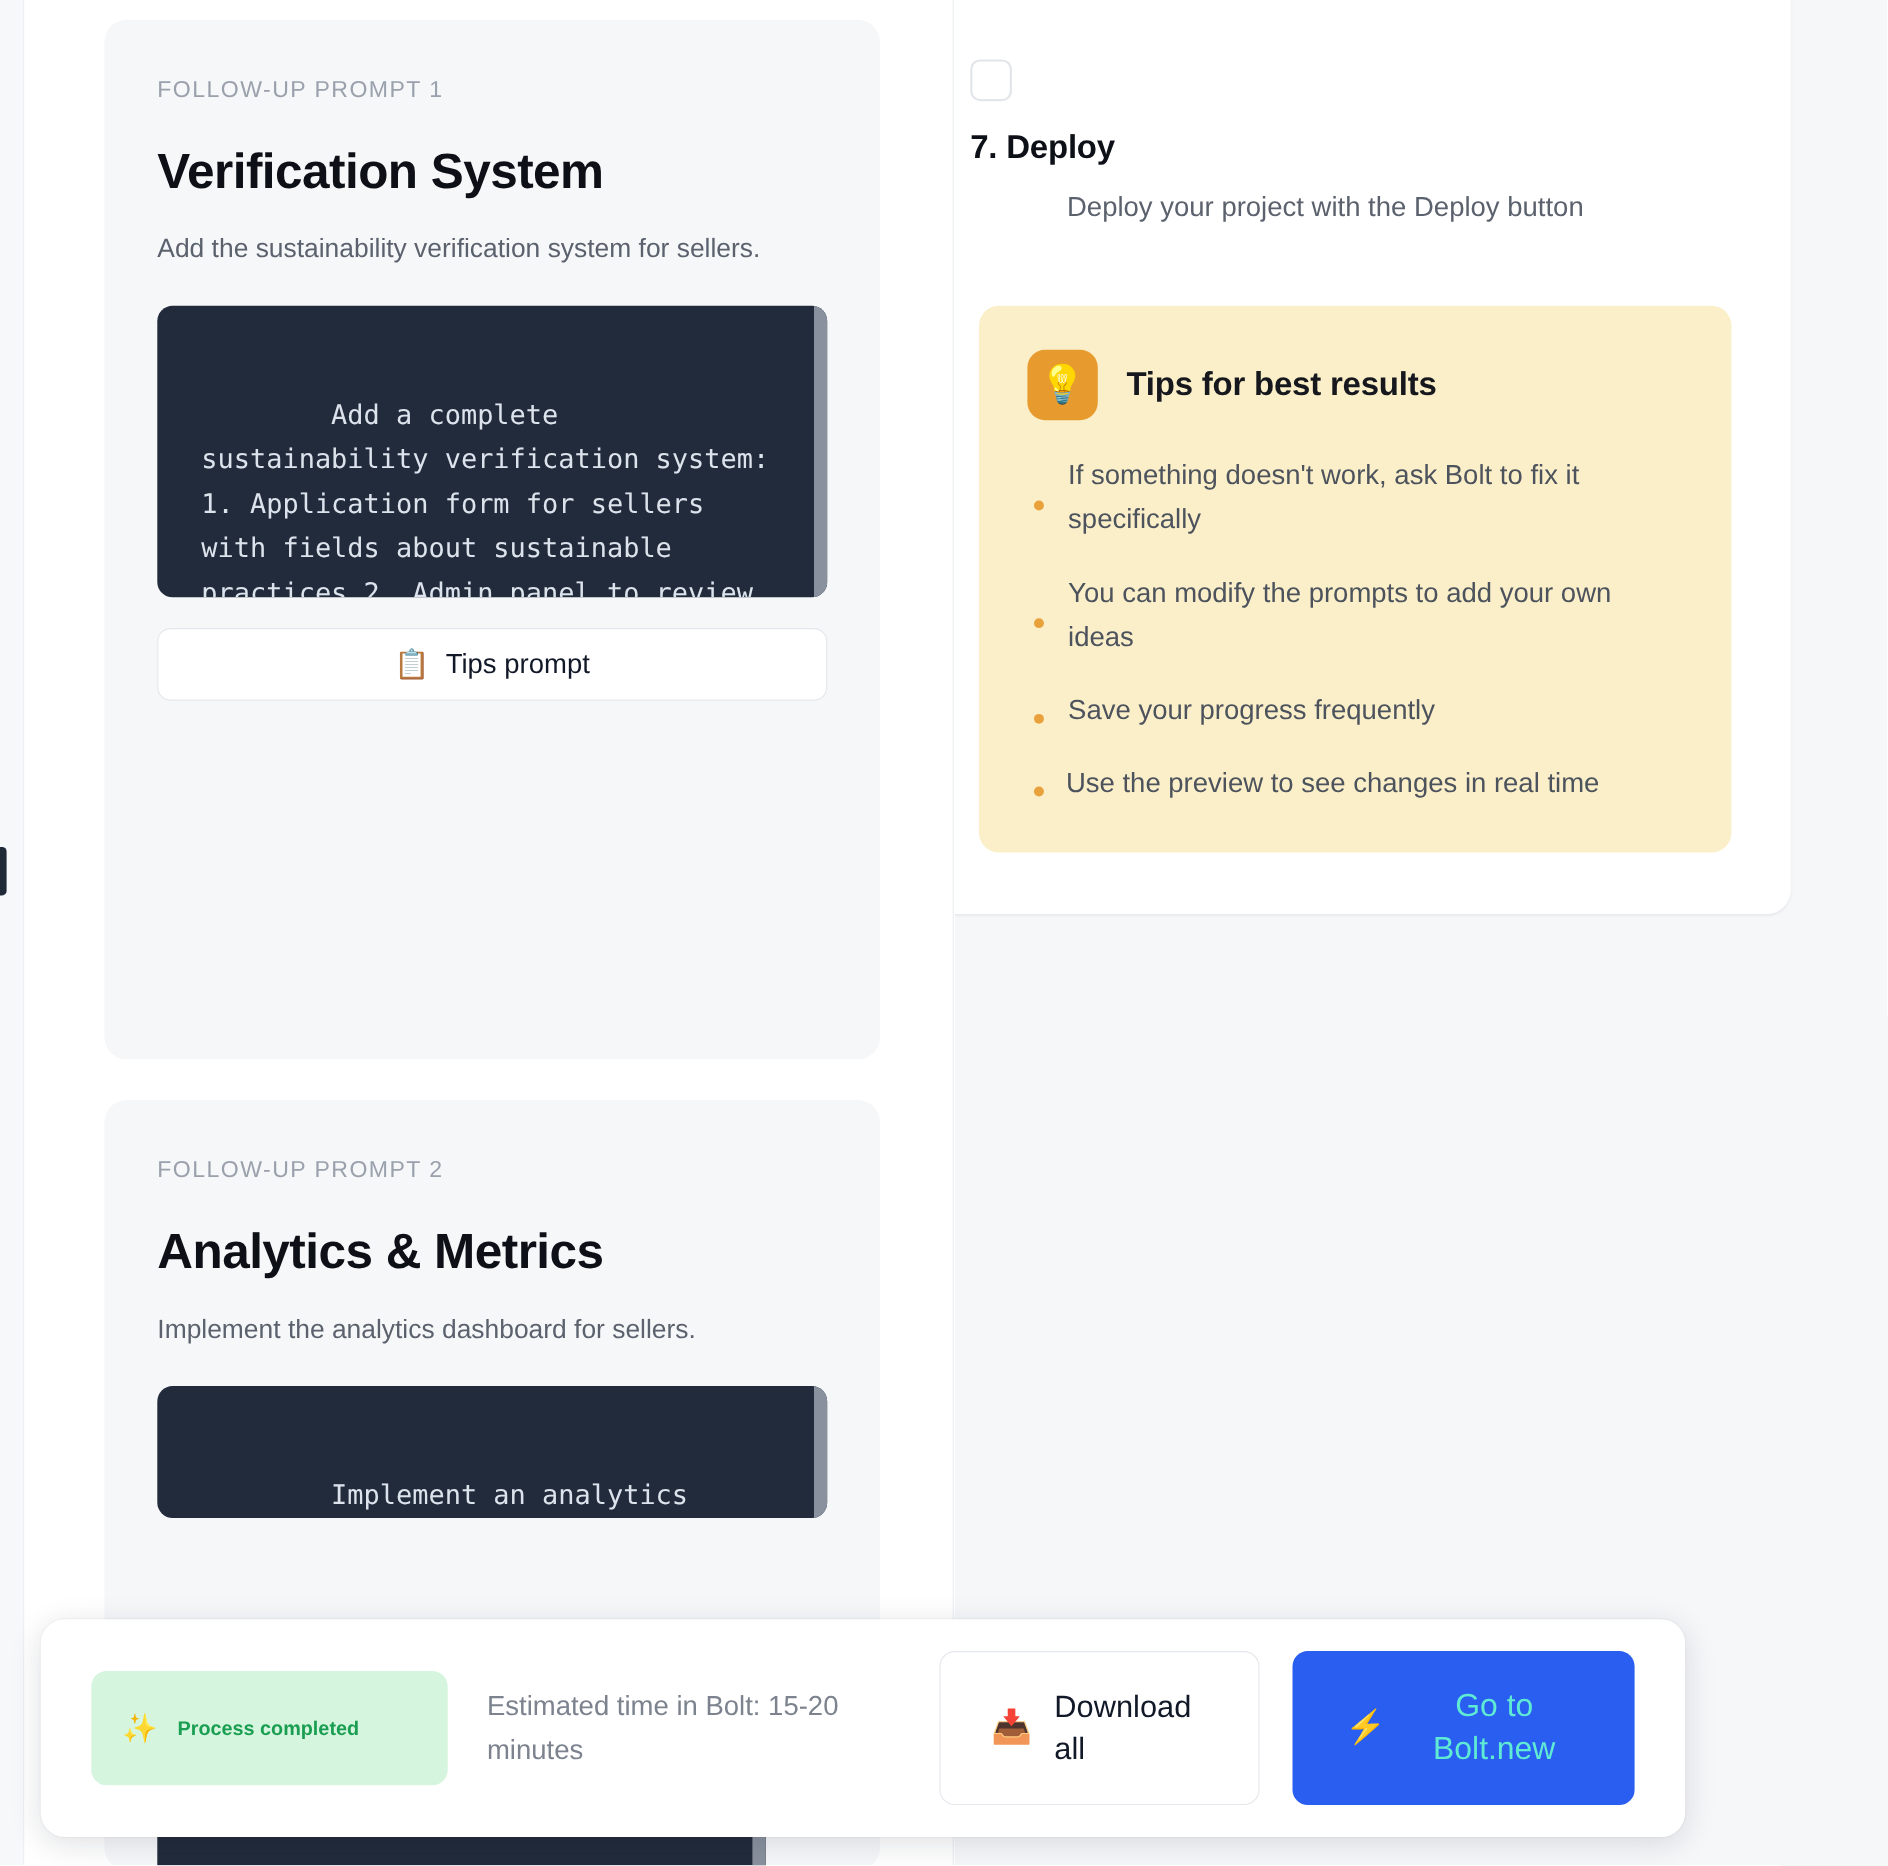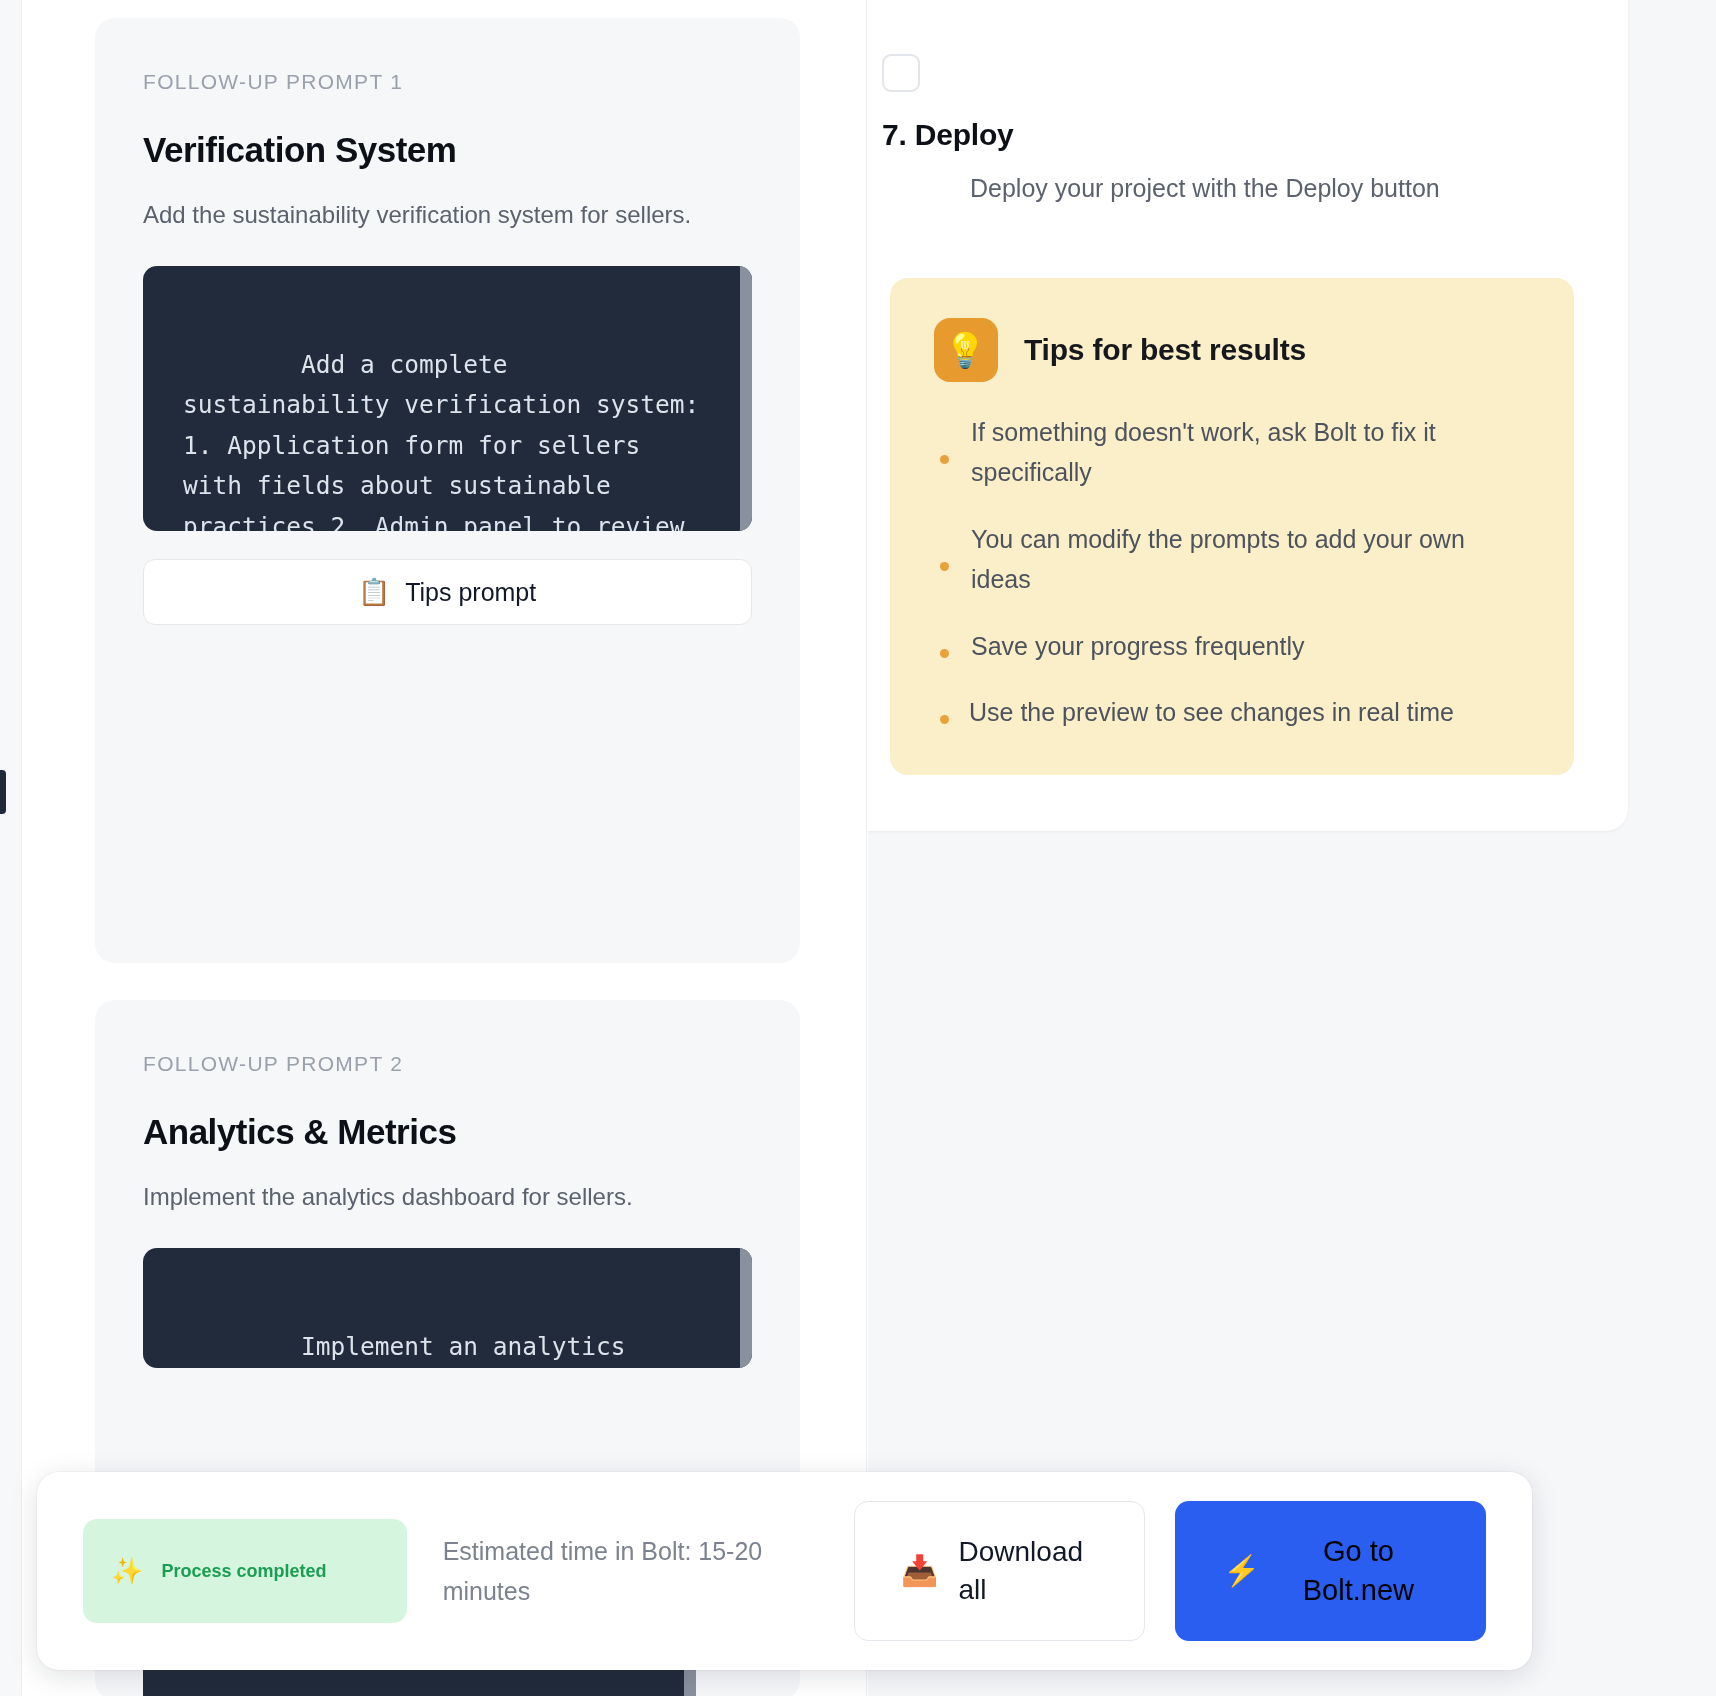--- a/index.html
+++ b/index.html
@@ -86,21 +86,21 @@
 
   .kicker {
     font-size: 21px;
     letter-spacing: 1.3px;
     color: #9aa1ac;
     font-weight: 400;
     text-transform: uppercase;
     margin-bottom: 16px;
   }
   .card-title {
-    font-size: 35px;
+    font-size: 45px;
     font-weight: 700;
     color: #0d1117;
     letter-spacing: -0.5px;
     margin-bottom: 26px;
     margin-top: 36px;
   }
   .card-desc {
     font-size: 24px;
     line-height: 1.6;
     color: #5b626d;
@@ -319,21 +319,21 @@
     background: #2a5ef0;
     border-radius: 14px;
     display: flex;
     align-items: center;
     justify-content: center;
     gap: 18px;
     cursor: pointer;
   }
   .btn-bolt .label {
     font-size: 29px;
-    color: #000000;
+    color: #5eead4;
     line-height: 1.35;
     text-align: center;
     max-width: 160px;
   }
   .bolt-emoji { font-size: 30px; line-height: 1; }
 </style>
 </head>
 <body>
 
 <div class="screen">

